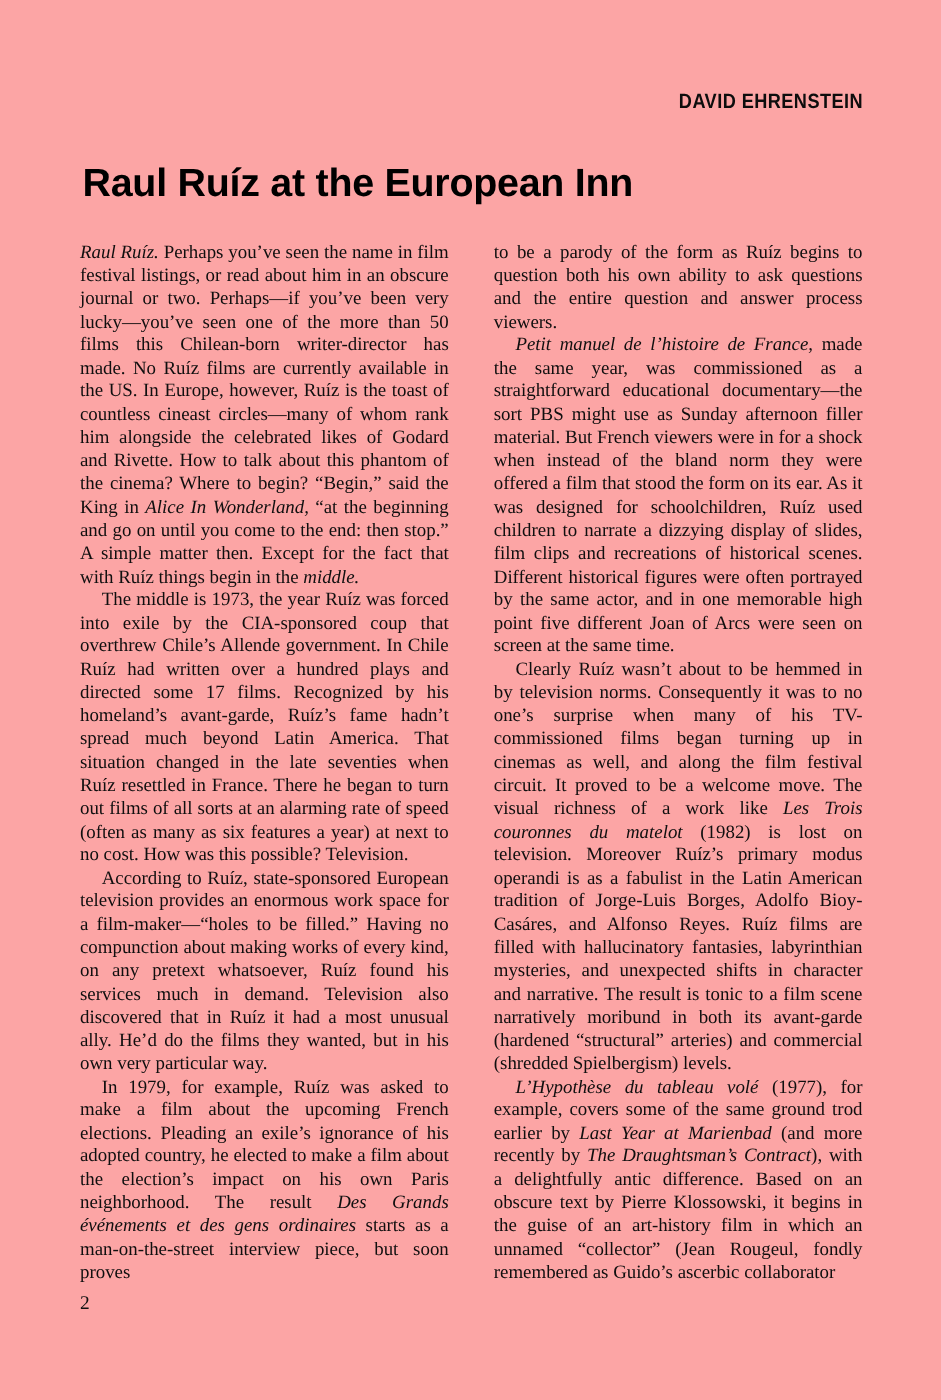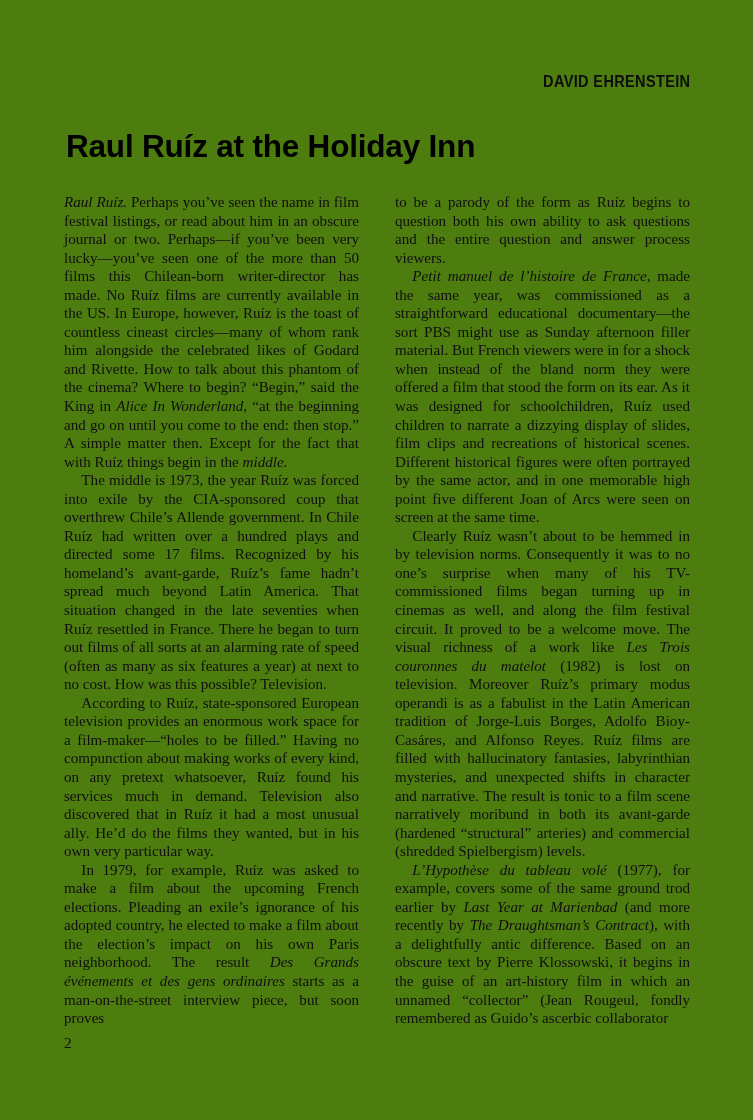--- a/index.html
+++ b/index.html
@@ -12,21 +12,21 @@
     height: 1120px;
     position: relative;
     font-family: "Liberation Serif", "DejaVu Serif", serif;
     color: #111111;
     overflow: hidden;
   }
 
   .page {
     position: absolute;
     inset: 0;
-    background: #4d7c0f;
+    background: #fca5a5;
   }
 
   
   .byline {
     position: absolute;
     top: 72px;
     right: 63px;
     font-family: "Liberation Sans", "DejaVu Sans", sans-serif;
     font-weight: bold;
     font-size: 16.5px;
@@ -93,21 +93,21 @@
     color: #111111;
   }
 </style>
 </head>
 <body>
 
 <div class="page">
 
   <div class="byline">DAVID EHRENSTEIN</div>
 
-  <h1 class="headline">Raul Ruíz at the Holiday Inn</h1>
+  <h1 class="headline">Raul Ruíz at the European Inn</h1>
 
   <div class="columns">
     <div class="column">
         <p><i>Raul Ruíz.</i><span> Perhaps you’ve seen the name in film festival listings, or read about him in an obscure journal or two. Perhaps—if you’ve been very lucky—you’ve seen one of the more than 50 films this Chilean-born writer-director has made. No Ruíz films are currently available in the US. In Europe, however, Ruíz is the toast of countless cineast circles—many of whom rank him alongside the celebrated likes of Godard and Rivette. How to talk about this phantom of the cinema? Where to begin? “Begin,” said the King in </span><i>Alice In Wonderland,</i><span> “at the beginning and go on until you come to the end: then stop.” A simple matter then. Except for the fact that with Ruíz things begin in the </span><i>middle.</i></p>
         <p><span>The middle is 1973, the year Ruíz was forced into exile by the CIA-sponsored coup that overthrew Chile’s Allende government. In Chile Ruíz had written over a hundred plays and directed some 17 films. Recognized by his homeland’s avant-garde, Ruíz’s fame hadn’t spread much beyond Latin America. That situation changed in the late seventies when Ruíz resettled in France. There he began to turn out films of all sorts at an alarming rate of speed (often as many as six features a year) at next to no cost. How was this possible? Television.</span></p>
         <p><span>According to Ruíz, state-sponsored European television provides an enormous work space for a film-maker—“holes to be filled.” Having no compunction about making works of every kind, on any pretext whatsoever, Ruíz found his services much in demand. Television also discovered that in Ruíz it had a most unusual ally. He’d do the films they wanted, but in his own very particular way.</span></p>
         <p><span>In 1979, for example, Ruíz was asked to make a film about the upcoming French elections. Pleading an exile’s ignorance of his adopted country, he elected to make a film about the election’s impact on his own Paris neighborhood. The result </span><i>Des Grands événements et des gens ordinaires</i><span> starts as a man-on-the-street interview piece, but soon proves</span></p>
       </div>
     <div class="column">
         <p><span>to be a parody of the form as Ruíz begins to question both his own ability to ask questions and the entire question and answer process viewers.</span></p>

